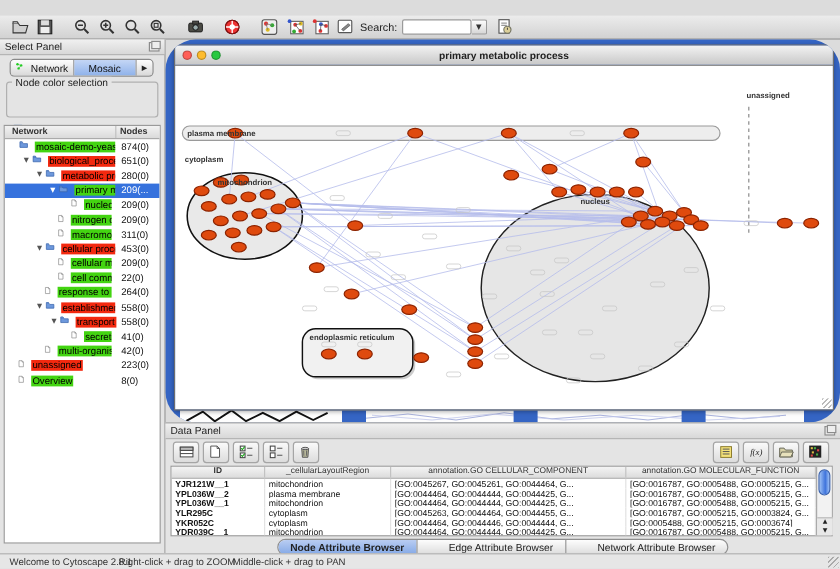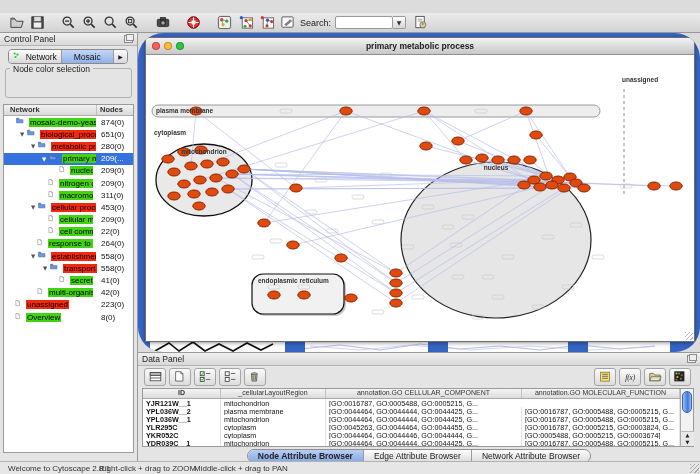--- a/index.html
+++ b/index.html
@@ -118,21 +118,21 @@
   .c-cc { width:196px; }
   .c-mf { flex:1; }
   .dpt-scroll { width:13px; border-left:1px solid #aaa; background:#f2f2f2; position:relative; }
   .dpt-thumb { position:absolute; left:1px; top:2px; width:10px; height:22px; border-radius:5px;
     background:linear-gradient(90deg,#9cc0f5,#3f74dc 60%,#9cc0f5); border:1px solid #3a62ae; }
   .dpt-arrows { position:absolute; bottom:0; left:0; width:13px;
     font-family:"DejaVu Sans",sans-serif; font-size:5px; text-align:center; color:#222;
     line-height:7px; background:#e8e8e8; border-top:1px solid #bbb; }
   .dp-tabs { position:absolute; left:0; right:0; top:96px; display:flex; justify-content:center; }
   .dp-tabset { display:flex; border:1px solid #8f8f8f; border-radius:8px; overflow:hidden;
-    background:linear-gradient(#fdfdfd,#dcdcdc); }
+    background:linear-gradient(#fdfdfd,#dcdcdc);gap:16px; }
   .dp-tab { padding:1px 10px; font-size:8.5px; color:#222; border-right:1px solid #9a9a9a; }
   .dp-tab:last-child { border-right:none; }
   .dp-tab.sel { background:linear-gradient(#b9cdf2,#84a9e6); font-weight:bold; }
 
   
   .statusbar { position:absolute; left:0; top:461px; width:700px; height:13px;
     background:#e6e6e6; border-top:1px solid #b2b2b2; display:flex; align-items:center;
     font-size:8px; color:#333; }
   .statusbar span { margin-left:0; }
   .sb1{ position:absolute; left:8px; } .sb2{ position:absolute; left:99px; } .sb3{ position:absolute; left:194px; }
@@ -257,21 +257,21 @@
           <line x1="5" y1="4.5" x2="10" y2="4.5" stroke="#999"></line>
           <line x1="5" y1="6.5" x2="10" y2="6.5" stroke="#999"></line>
           <circle cx="10.5" cy="10.5" r="3.2" fill="#dcd09a" stroke="#776"></circle>
           <line x1="10.5" y1="10.5" x2="10.5" y2="8.6" stroke="#333" stroke-width=".8"></line>
         </svg>
       </span>
   </div>
 
   <div class="control-panel">
     <div class="panel-head">
-      <span>Control Panel</span>
+      <span>Select Panel</span>
       <span class="float-ic"></span>
     </div>
     <div class="cp-tabs" id="cp-tabs">
         <div class="cp-tab">
           <span style="display: flex;">
             <svg width="10" height="10" viewBox="0 0 16 16">
               <circle cx="2.5" cy="2.5" r="1.6" fill="#2c2"></circle>
               <circle cx="7.5" cy="4" r="1.6" fill="#2c2"></circle>
               <circle cx="4" cy="8" r="1.6" fill="#2c2"></circle>
               <line x1="2.5" y1="2.5" x2="7.5" y2="4" stroke="#2c2" stroke-width=".8"></line>
@@ -750,20 +750,21 @@
         <div class="dpt-head" id="dpt-head">
             <div class="c-id">ID</div>
             <div class="c-region">_cellularLayoutRegion</div>
             <div class="c-cc">annotation.GO CELLULAR_COMPONENT</div>
             <div class="c-mf">annotation.GO MOLECULAR_FUNCTION</div>
           </div>
         <div id="dpt-body">
             <div class="dpt-row">
               <div class="c-id">YJR121W__1</div>
               <div class="c-region">mitochondrion</div>
+              <div class="c-cc">[GO:0045267, GO:0045261, GO:0044464, G...</div>
               <div class="c-mf">[GO:0016787, GO:0005488, GO:0005215, G...</div>
             </div>
             <div class="dpt-row">
               <div class="c-id">YPL036W__2</div>
               <div class="c-region">plasma membrane</div>
               <div class="c-cc">[GO:0044464, GO:0044444, GO:0044425, G...</div>
               <div class="c-mf">[GO:0016787, GO:0005488, GO:0005215, G...</div>
             </div>
             <div class="dpt-row">
               <div class="c-id">YPL036W__1</div>

